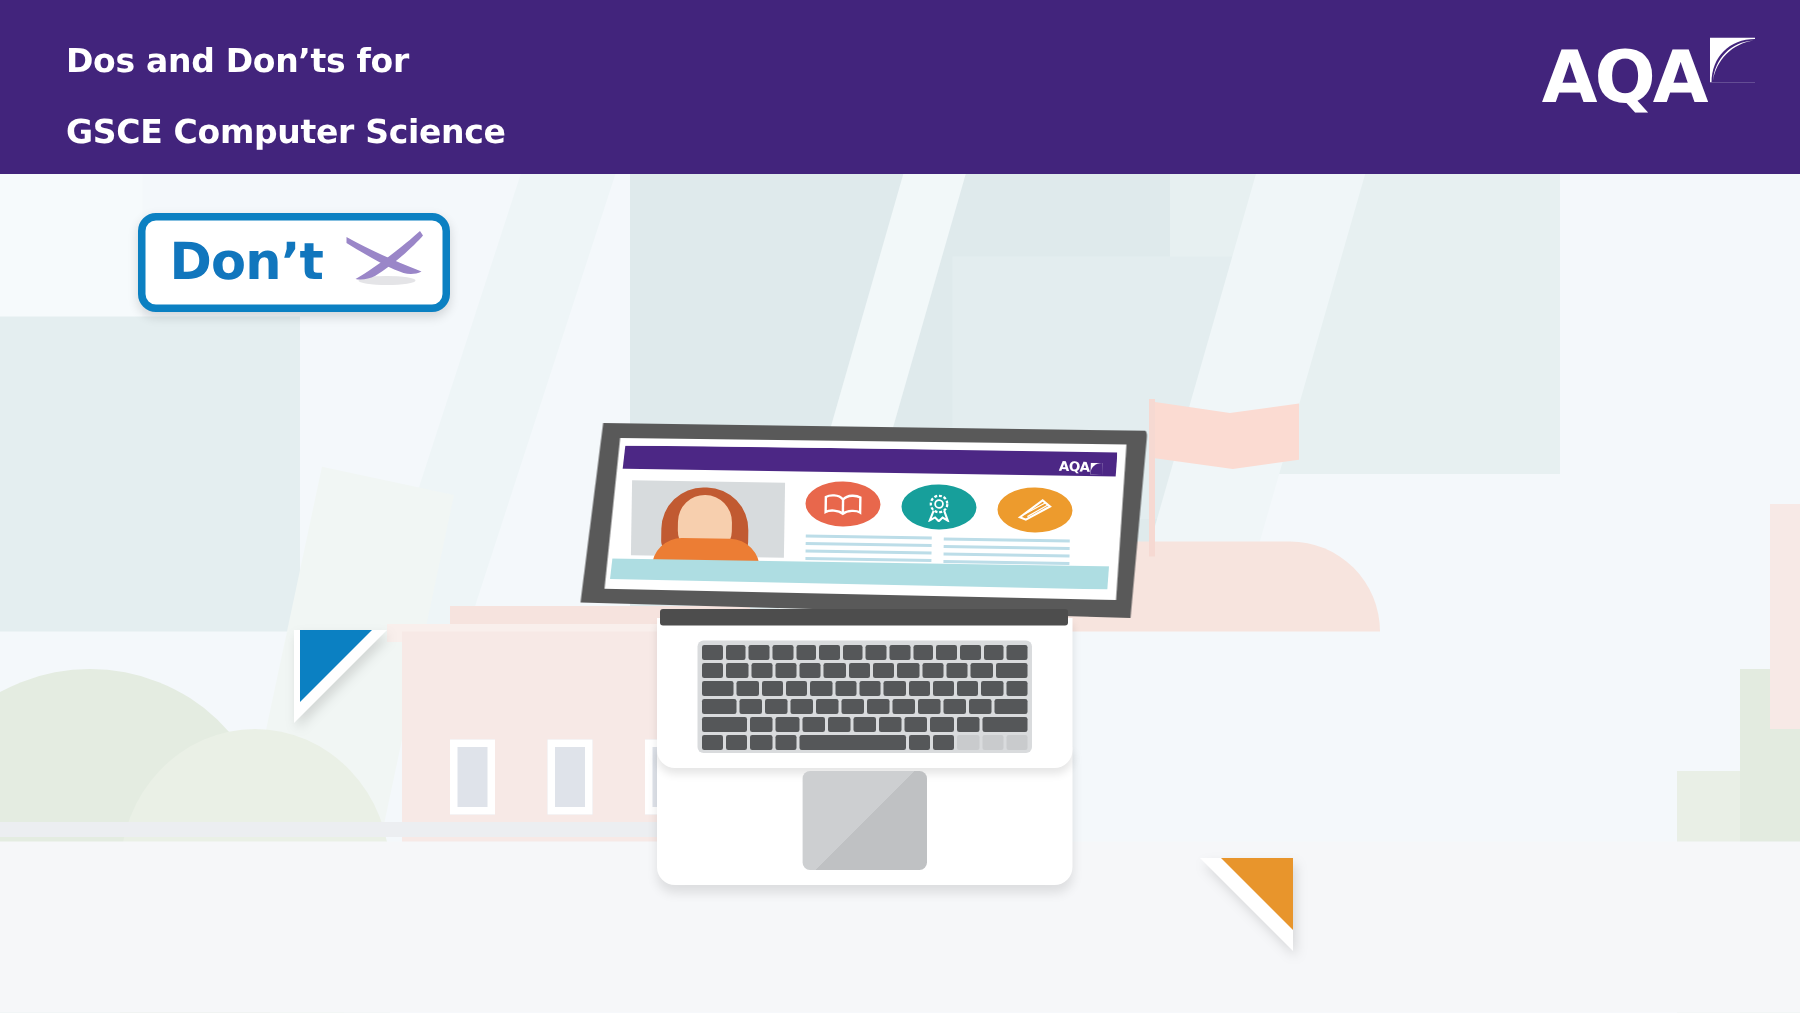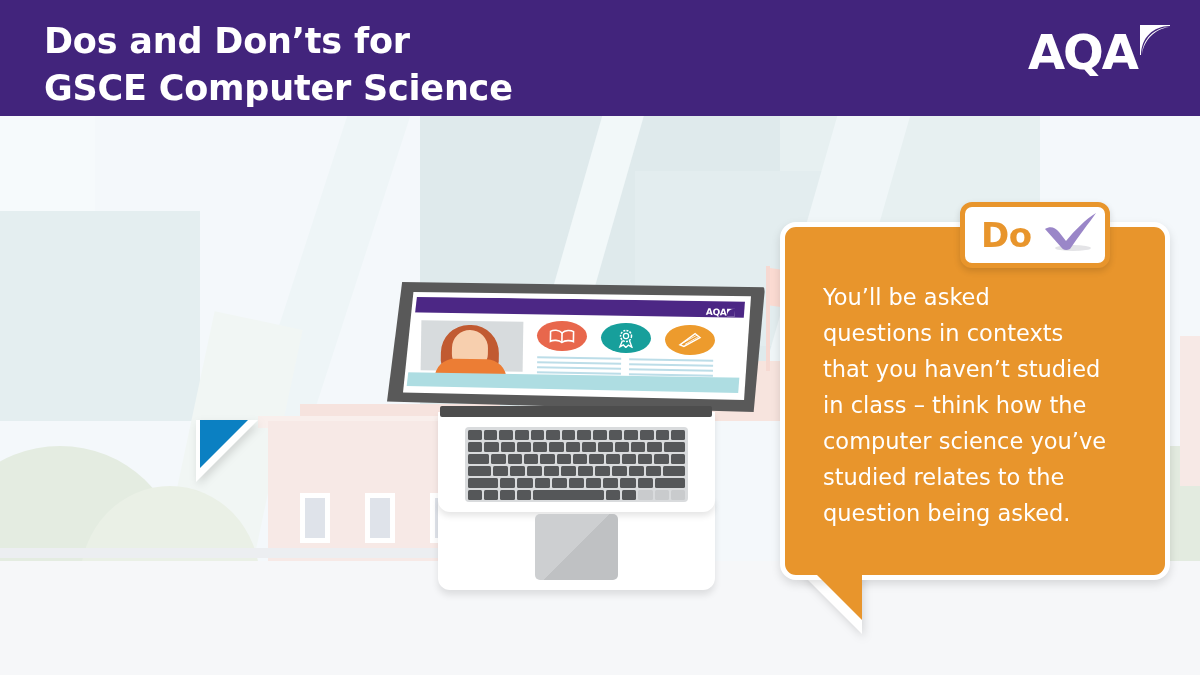--- a/index.html
+++ b/index.html
@@ -20,21 +20,21 @@
   .header {
     position:absolute; left:0; top:0;
     width:1200px; height:116px;
     background:#42247c;
     z-index:40;
   }
   .header-title {
     position:absolute; left:44px; top:18px;
     color:#ffffff;
     font-family:"DejaVu Sans", sans-serif;
-    font-size:35px;
+    font-size:22px;
     font-weight:700;
     line-height:47px;
     letter-spacing:-0.2px;
     white-space:pre-line;
   }
   .aqa-logo {
     position:absolute; right:30px; top:28px;
     display:flex; align-items:flex-start;
   }
   .aqa-text {
@@ -509,42 +509,34 @@
           <div class="key lite"></div>
       </div>
     </div>
 
     <div class="trackpad"></div>
   </div>
 
   <div class="tail tail-dont-white"></div>
   <div class="tail tail-dont-blue"></div>
 
-
-  <div class="tail tail-do-white"></div>
-  <div class="bubble bubble-do">
-    <div class="bubble-text do-text">You’ll be asked
-questions in contexts
-that you haven’t studied
-in class – think how the
-computer science you’ve
-studied relates to the
-question being asked.</div>
-  </div>
-  <div class="tail tail-do-orange"></div>
-
-  <div class="tag tag-do">
-    <span class="tag-label">Do</span>
+  <div class="tag tag-dont">
+    <span class="tag-label">Don’t</span>
     <span class="tag-mark">
-      <svg width="58" height="44" viewBox="0 0 58 44">
-        <ellipse cx="31" cy="39" rx="18" ry="3" fill="rgba(120,120,135,0.20)"></ellipse>
-        <path d="M3 20 C8 17 13 18 17 23 L24 32 C33 21 44 10 54 4 C47 14 36 28 28 40 C24 42 21 41 19 38 Z" fill="#9a86c8"></path>
+      <svg width="62" height="42" viewBox="0 0 62 42">
+        <ellipse cx="33" cy="37" rx="19" ry="3" fill="rgba(120,120,135,0.20)"></ellipse>
+        <path d="M6 8 C20 16 38 24 56 31 C52 33 48 33 44 32 C32 28 16 18 6 12 Z" fill="#9a86c8"></path>
+        <path d="M55 4 C44 14 26 28 12 36 C16 37 21 36 25 34 C38 26 51 14 57 7 Z" fill="#9a86c8"></path>
       </svg>
     </span>
   </div>
+
+  <div class="tail tail-do-white"></div>
+  <div class="tail tail-do-orange"></div>
+
 
   <div class="header">
     <div class="header-title">Dos and Don’ts for
 GSCE Computer Science</div>
     <div class="aqa-logo">
       <span class="aqa-text">AQA</span>
       <span class="aqa-leaf">
         <svg width="30" height="30" viewBox="0 0 30 30">
           <path d="M0,0 L30,0 L30,30 L0,30 Z" fill="#ffffff"></path>
           <path d="M30,1 C13,1 1,13 1,30 L1,30 L30,30 Z" fill="#42247c"></path>

